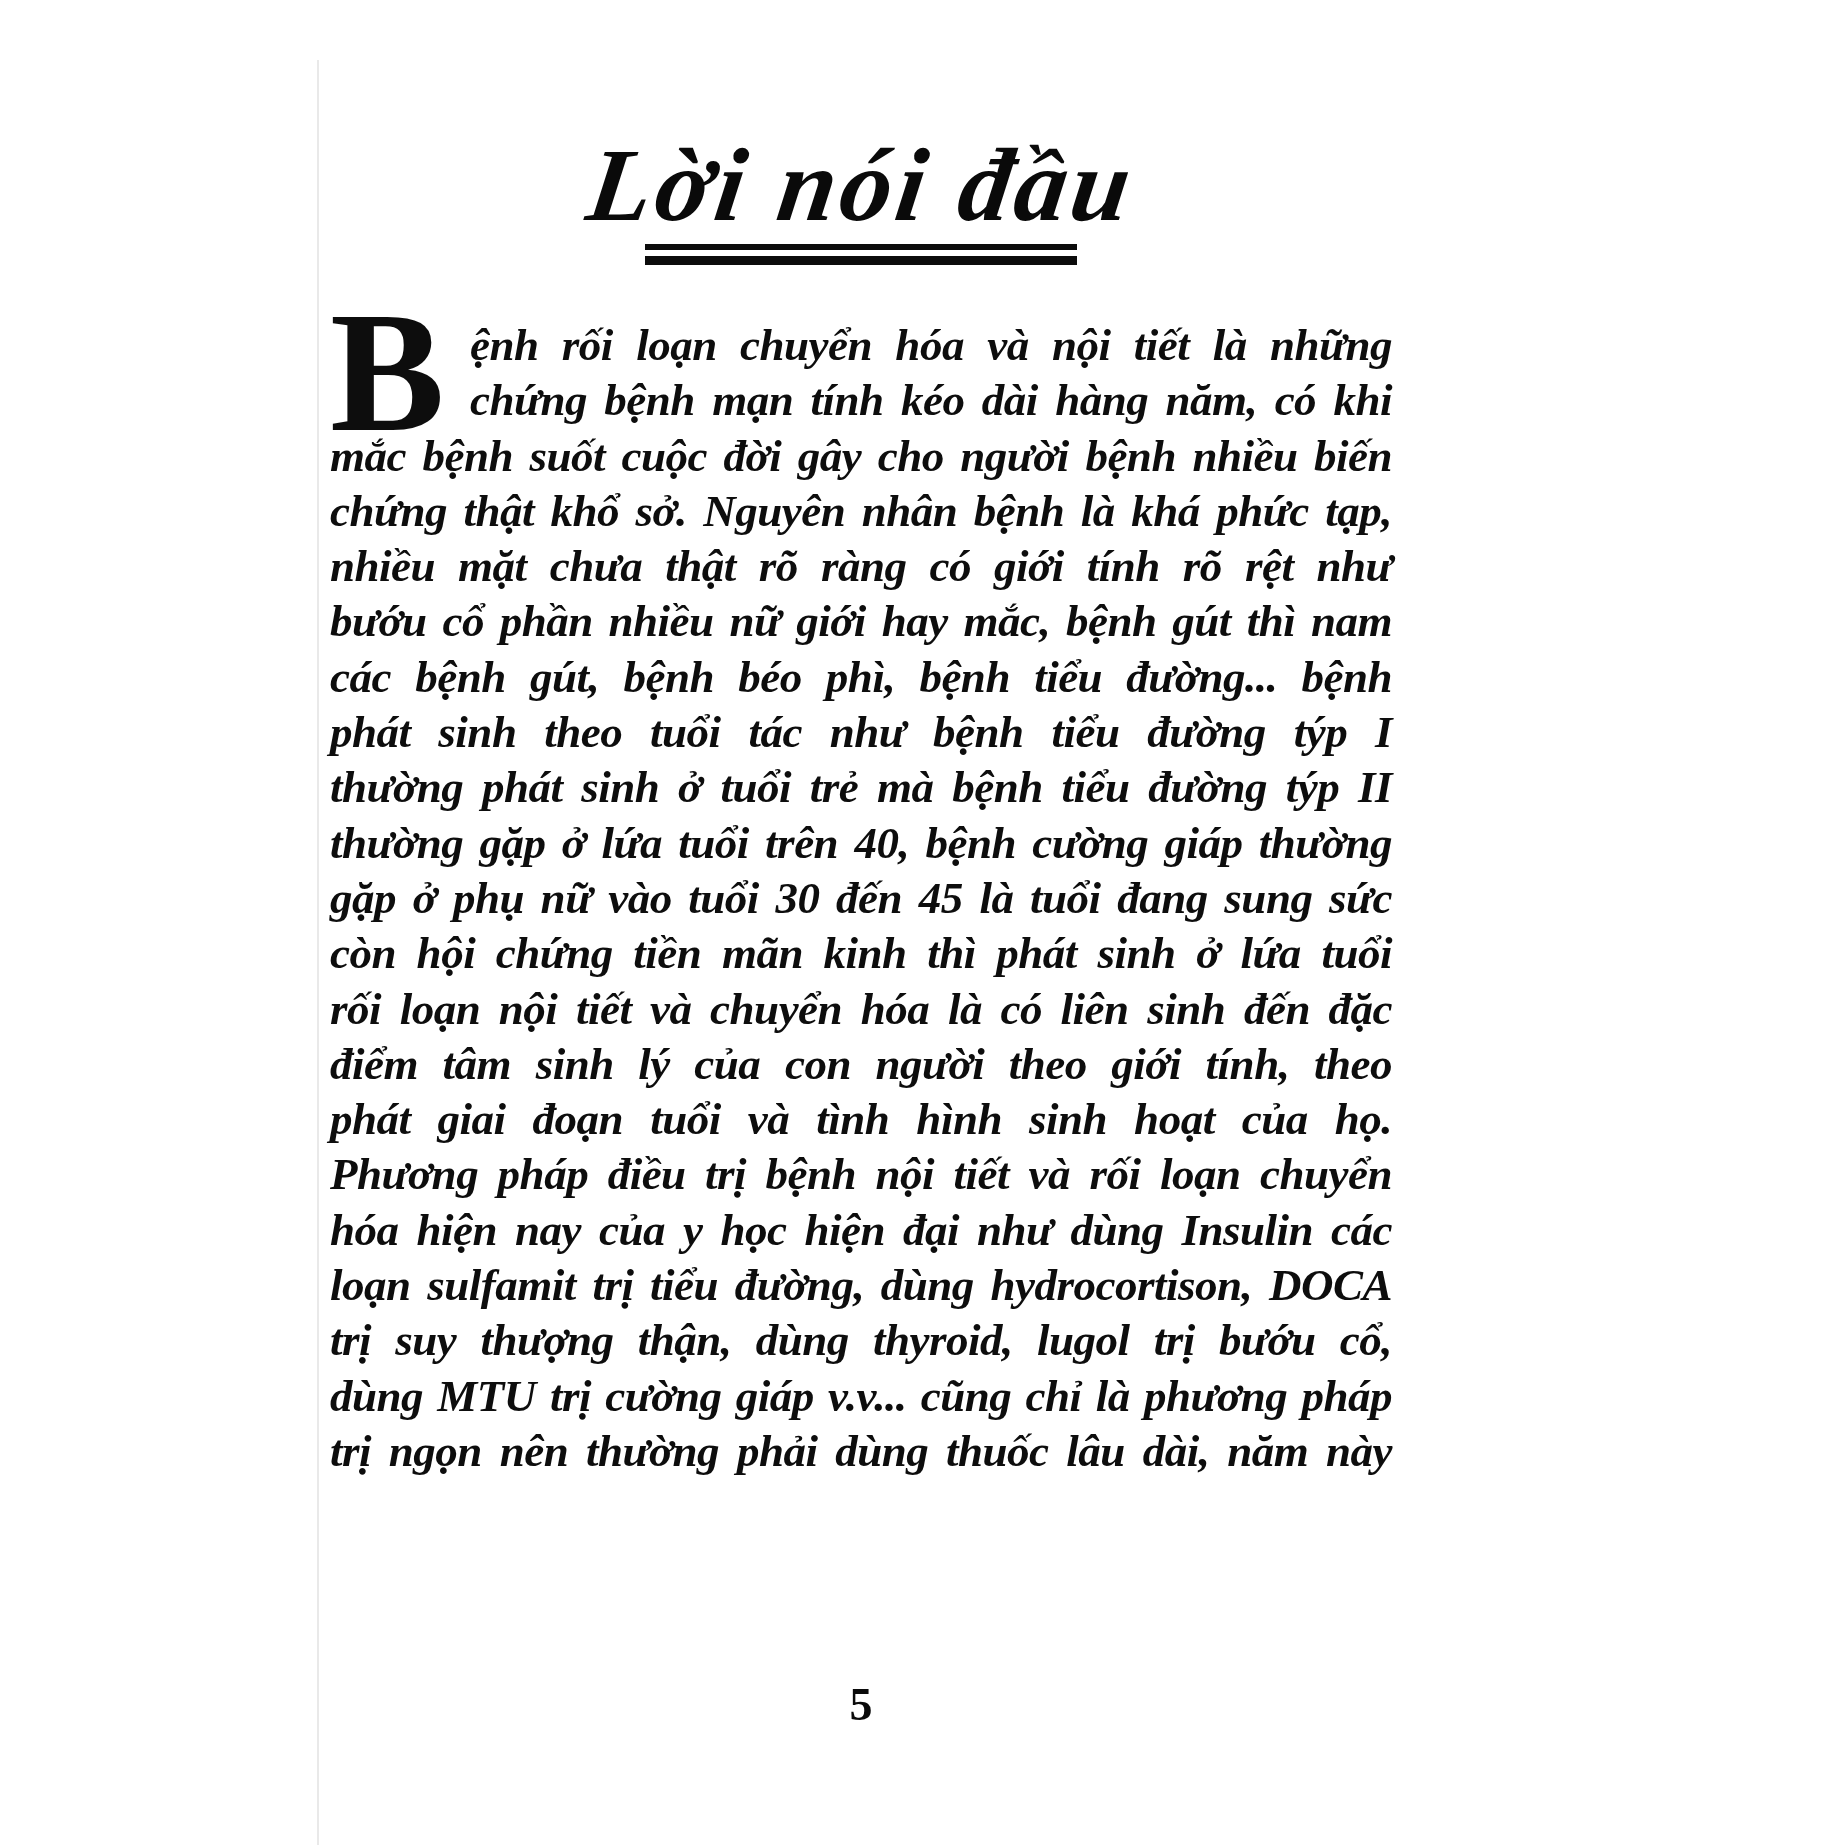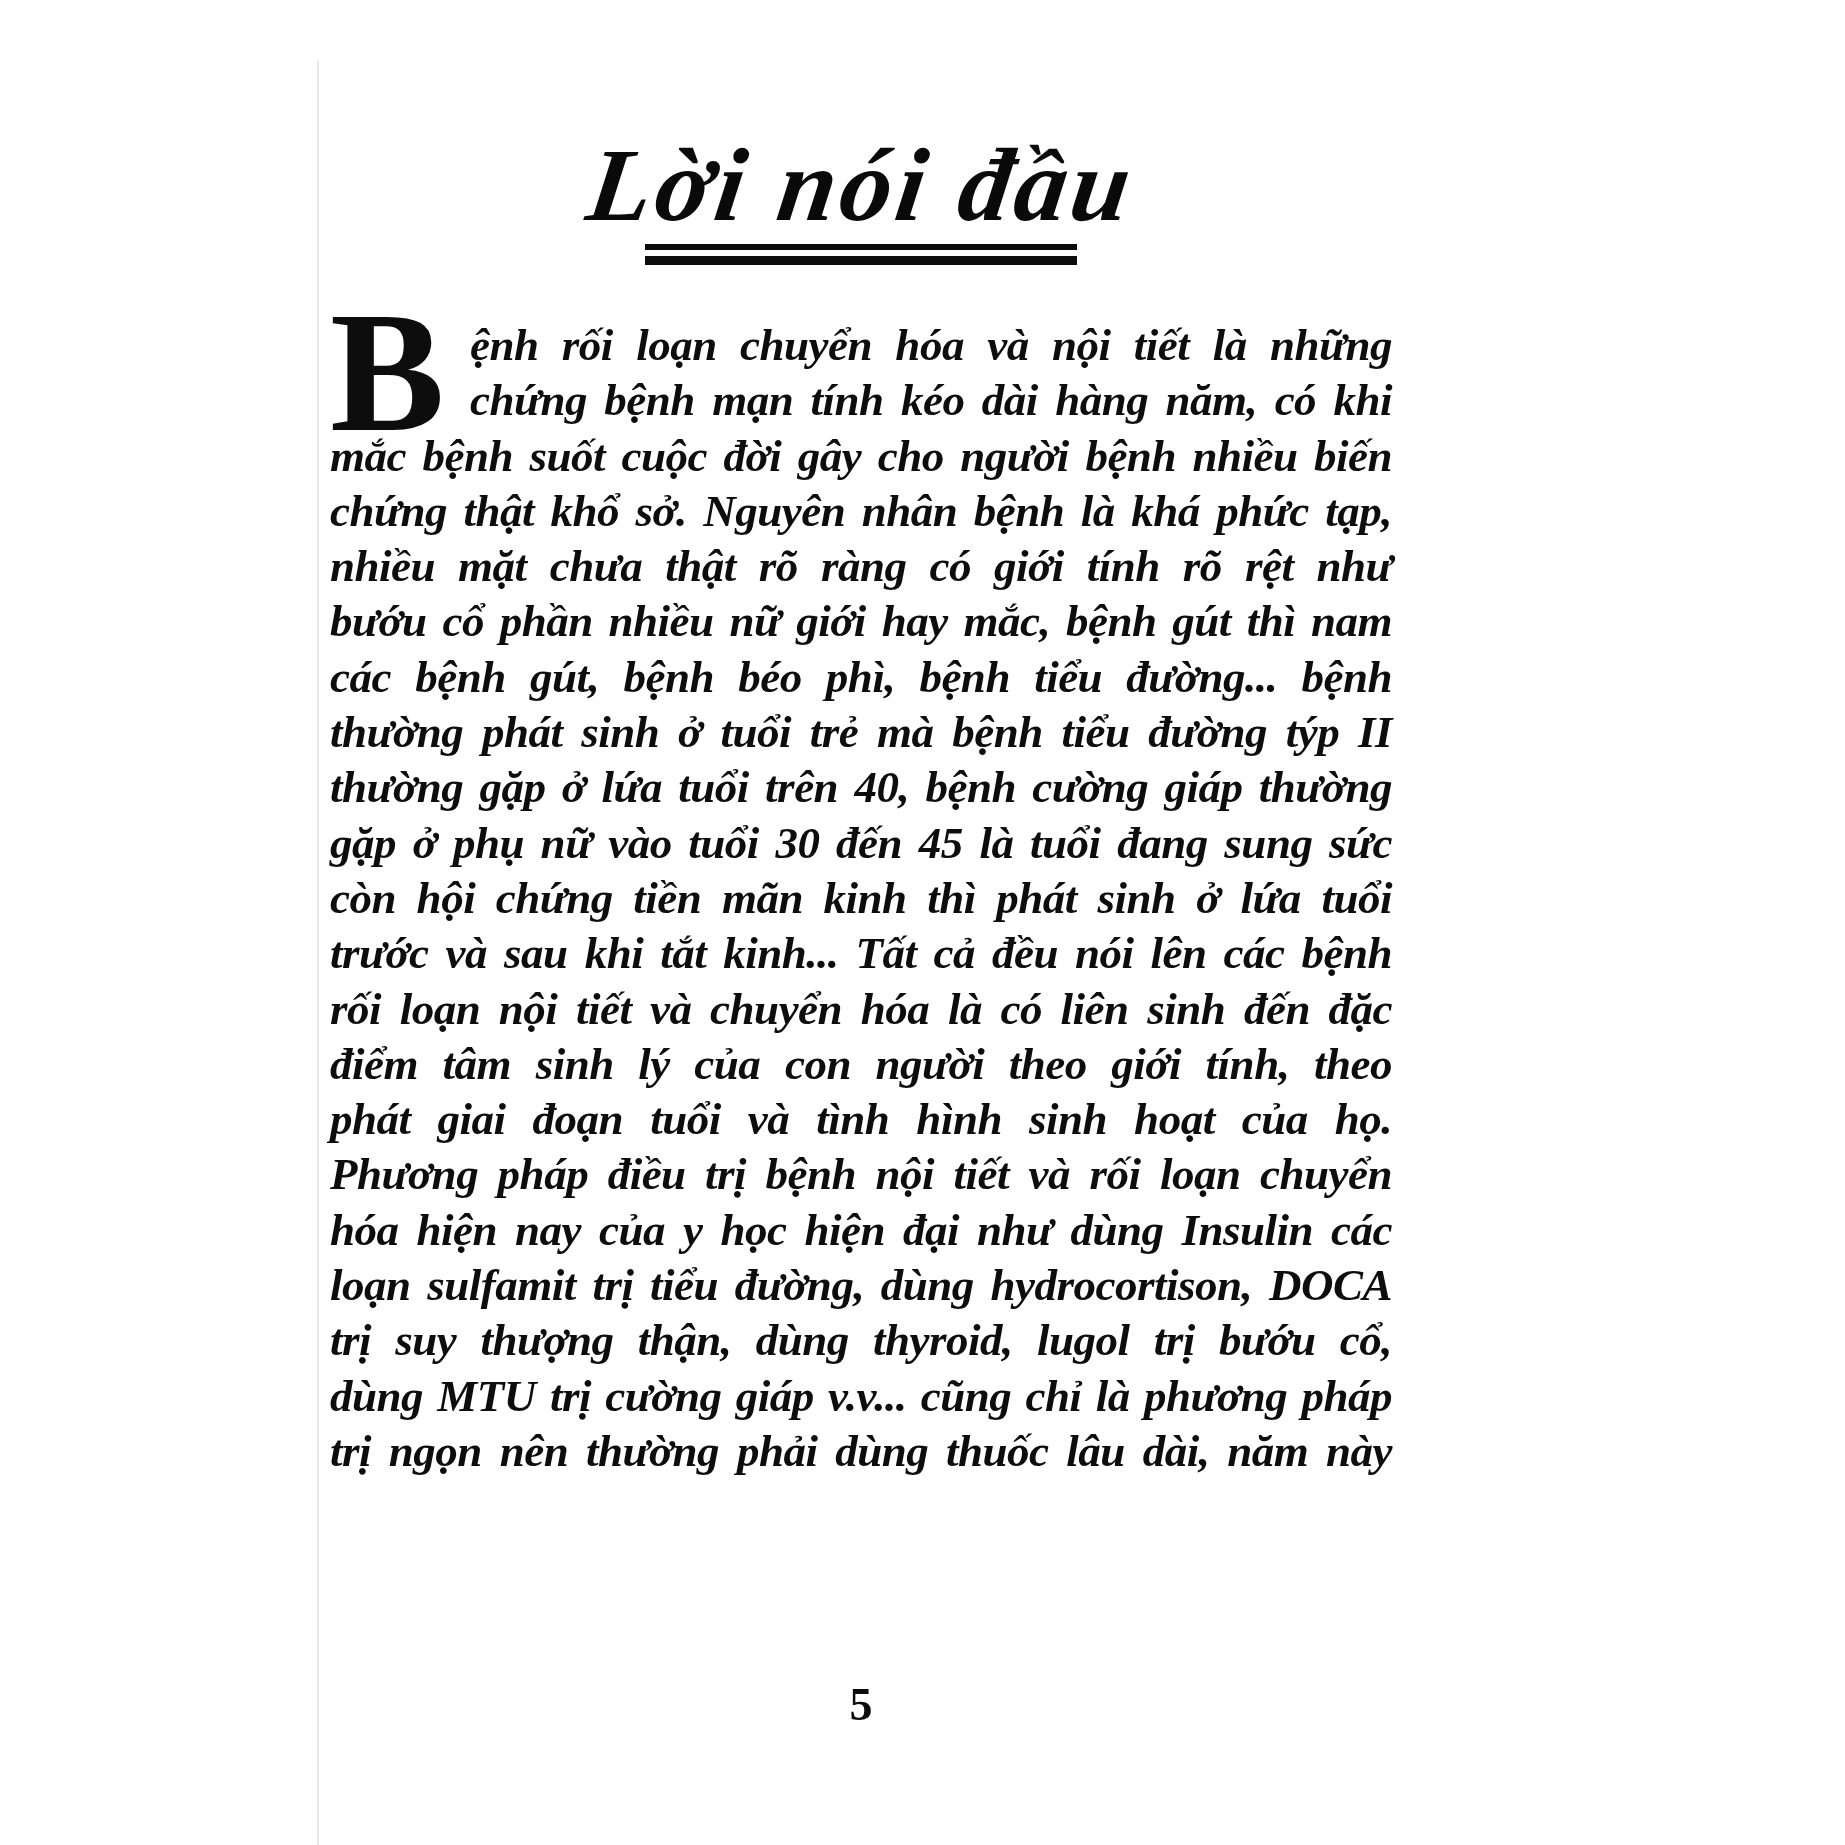--- a/index.html
+++ b/index.html
@@ -99,25 +99,25 @@
     <div class="paragraph">
       <div class="dropcap">B</div>
       <div>
           <div class="line">ệnh rối loạn chuyển hóa và nội tiết là những</div>
           <div class="line">chứng bệnh mạn tính kéo dài hàng năm, có khi</div>
           <div class="line">mắc bệnh suốt cuộc đời gây cho người bệnh nhiều biến</div>
           <div class="line">chứng thật khổ sở. Nguyên nhân bệnh là khá phức tạp,</div>
           <div class="line">nhiều mặt chưa thật rõ ràng có giới tính rõ rệt như</div>
           <div class="line">bướu cổ phần nhiều nữ giới hay mắc, bệnh gút thì nam</div>
           <div class="line">các bệnh gút, bệnh béo phì, bệnh tiểu đường... bệnh</div>
+          <div class="line">phát sinh theo tuổi tác như bệnh tiểu đường týp I</div>
           <div class="line">thường phát sinh ở tuổi trẻ mà bệnh tiểu đường týp II</div>
           <div class="line">thường gặp ở lứa tuổi trên 40, bệnh cường giáp thường</div>
           <div class="line">gặp ở phụ nữ vào tuổi 30 đến 45 là tuổi đang sung sức</div>
           <div class="line">còn hội chứng tiền mãn kinh thì phát sinh ở lứa tuổi</div>
-          <div class="line">trước và sau khi tắt kinh... Tất cả đều nói lên các bệnh</div>
           <div class="line">rối loạn nội tiết và chuyển hóa là có liên sinh đến đặc</div>
           <div class="line">điểm tâm sinh lý của con người theo giới tính, theo</div>
           <div class="line">phát giai đoạn tuổi và tình hình sinh hoạt của họ.</div>
           <div class="line">Phương pháp điều trị bệnh nội tiết và rối loạn chuyển</div>
           <div class="line">hóa hiện nay của y học hiện đại như dùng Insulin các</div>
           <div class="line">loạn sulfamit trị tiểu đường, dùng hydrocortison, DOCA</div>
           <div class="line">trị suy thượng thận, dùng thyroid, lugol trị bướu cổ,</div>
           <div class="line">dùng MTU trị cường giáp v.v... cũng chỉ là phương pháp</div>
           <div class="line">trị ngọn nên thường phải dùng thuốc lâu dài, năm này</div>
         </div>

